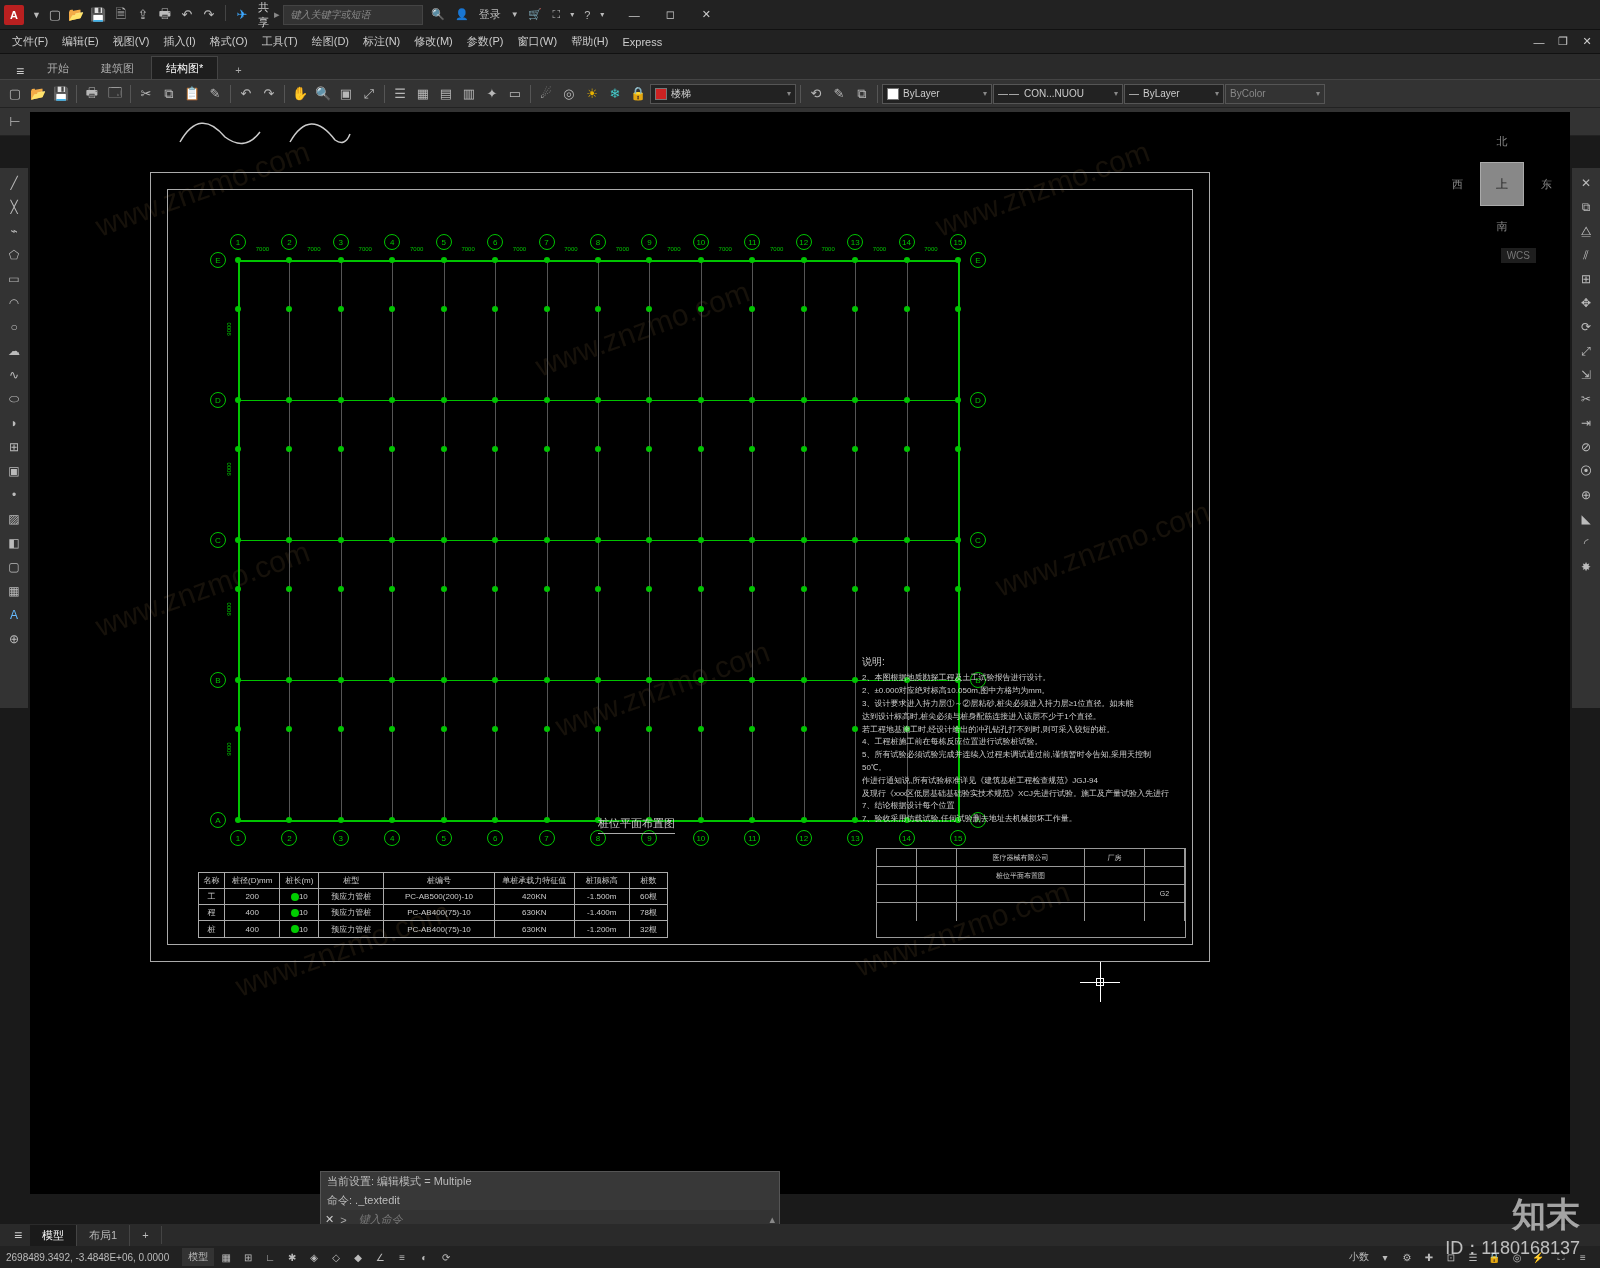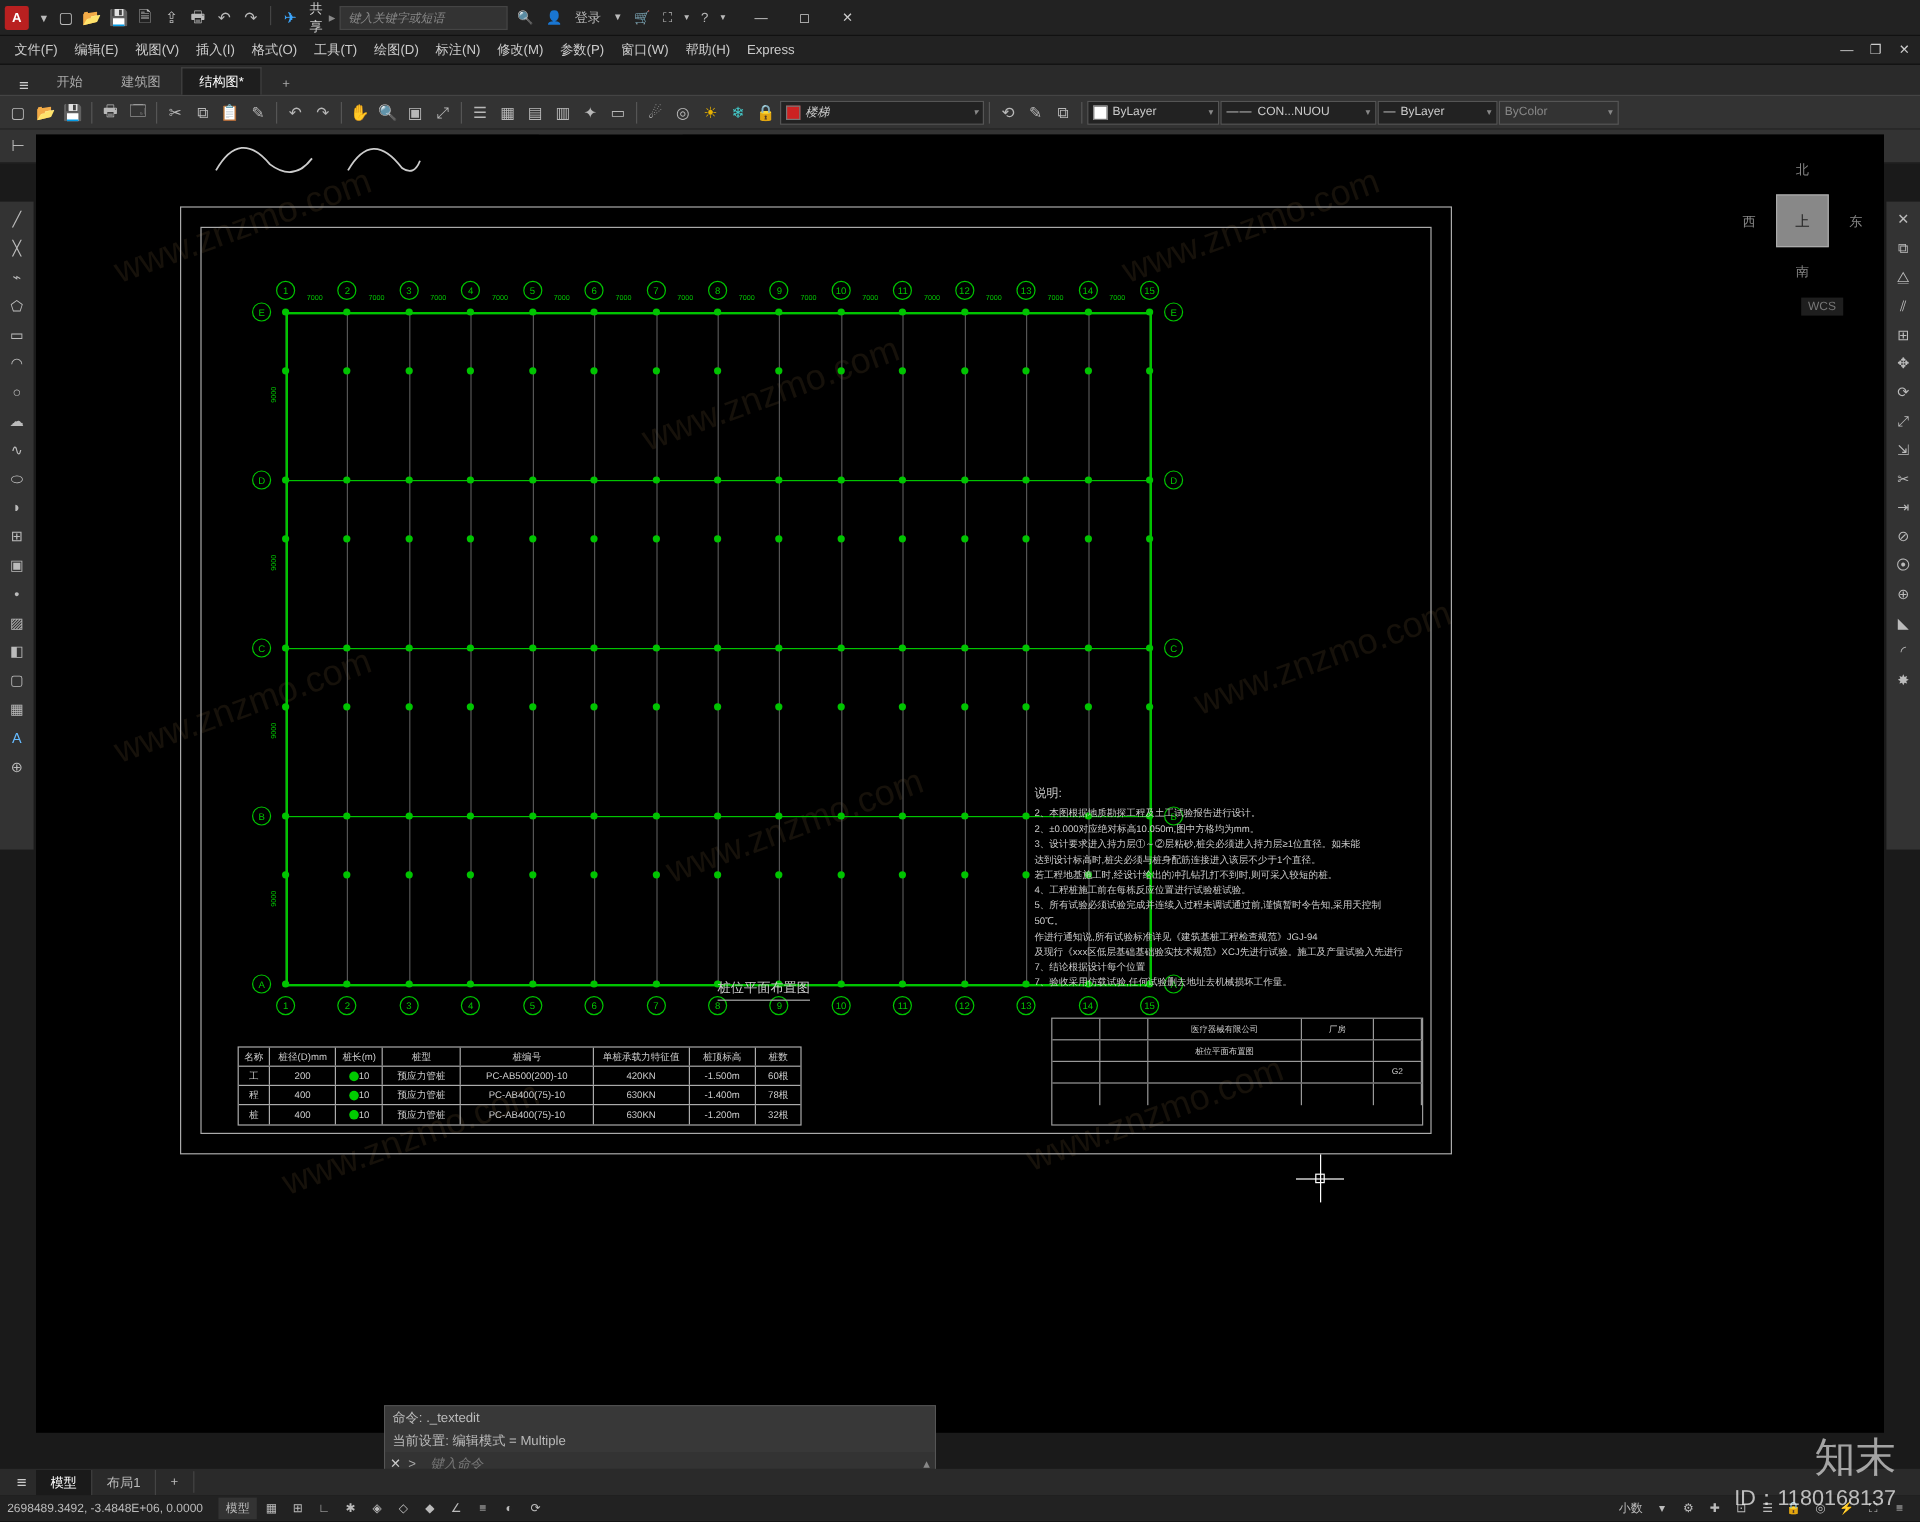--- a/index.html
+++ b/index.html
@@ -97,21 +97,21 @@
 .ltab{padding:3px 12px;color:#bbb;font-size:11px;border-right:1px solid #444;}
 .ltab.active{background:#1a1a1a;color:#fff;}
 
 
 .statusbar{position:absolute;left:0;bottom:0;height:22px;width:100%;background:#222;display:flex;align-items:center;padding:0 6px;color:#bbb;font-size:10px;}
 .statusbar .coords{margin-right:12px;}
 .statusbar .st-ico{width:20px;height:18px;display:flex;align-items:center;justify-content:center;margin:0 1px;}
 .statusbar .spacer{flex:1;}
 
 
-.ext-wm{position:absolute;right:20px;bottom:30px;color:rgba(255,255,255,0.6);font-size:34px;font-weight:400;pointer-events:none;}
+.ext-wm{position:absolute;right:20px;bottom:30px;color:rgba(255,255,255,0.6);font-size:34px;font-weight:700;pointer-events:none;}
 .ext-id{position:absolute;right:20px;bottom:8px;color:rgba(255,255,255,0.7);font-size:18px;pointer-events:none;}
 
 .crosshair{position:absolute;pointer-events:none;}
 .crosshair .h{position:absolute;width:40px;height:1px;background:#fff;top:0;left:-20px;}
 .crosshair .v{position:absolute;height:40px;width:1px;background:#fff;top:-20px;left:0;}
 .crosshair .box{position:absolute;width:8px;height:8px;border:1px solid #fff;top:-4px;left:-4px;}
 </style>
 </head>
 <body>
 
@@ -208,21 +208,21 @@
   <span class="tb-ico">▤</span>
   <span class="tb-ico">▥</span>
   <span class="tb-ico">✦</span>
   <span class="tb-ico">▭</span>
   <div class="sep"></div>
   <span class="tb-ico">☄</span>
   <span class="tb-ico">◎</span>
   <span class="tb-ico" style="color:#e8b200;">☀</span>
   <span class="tb-ico" style="color:#4cc;">❄</span>
   <span class="tb-ico">🔒</span>
-  <div class="tb-combo" style="width:170px;font-style:italic;">
+  <div class="tb-combo" style="width:146px;">
     <span class="swatch" style="background:#c22;"></span>
     <span>楼梯</span>
       <span class="arrow" style="margin-left:auto;">▾</span>
   </div>
   <div class="sep"></div>
   <span class="tb-ico">⟲</span>
   <span class="tb-ico">✎</span>
   <span class="tb-ico">⧉</span>
   <div class="sep"></div>
   <div class="tb-combo" style="width:110px;">
@@ -694,22 +694,22 @@
   <div class="vtb">⇥</div>
   <div class="vtb">⊘</div>
   <div class="vtb">⦿</div>
   <div class="vtb">⊕</div>
   <div class="vtb">◣</div>
   <div class="vtb">◜</div>
   <div class="vtb">✸</div>
 </div>
 
 <div class="cmd">
+  <div class="hist">当前设置: 编辑模式 = Multiple</div>
   <div class="hist">命令: ._textedit</div>
-  <div class="hist">当前设置: 编辑模式 = Multiple</div>
   <div class="inp">
     <span style="margin-right:6px;">✕</span>
     <span class="pfx">&gt;_</span>
     <span class="placeholder">键入命令</span>
     <span style="margin-left:auto;color:#888;">▴</span>
   </div>
 </div>
 
 <div class="layouttabs">
   <div class="burger">≡</div>

